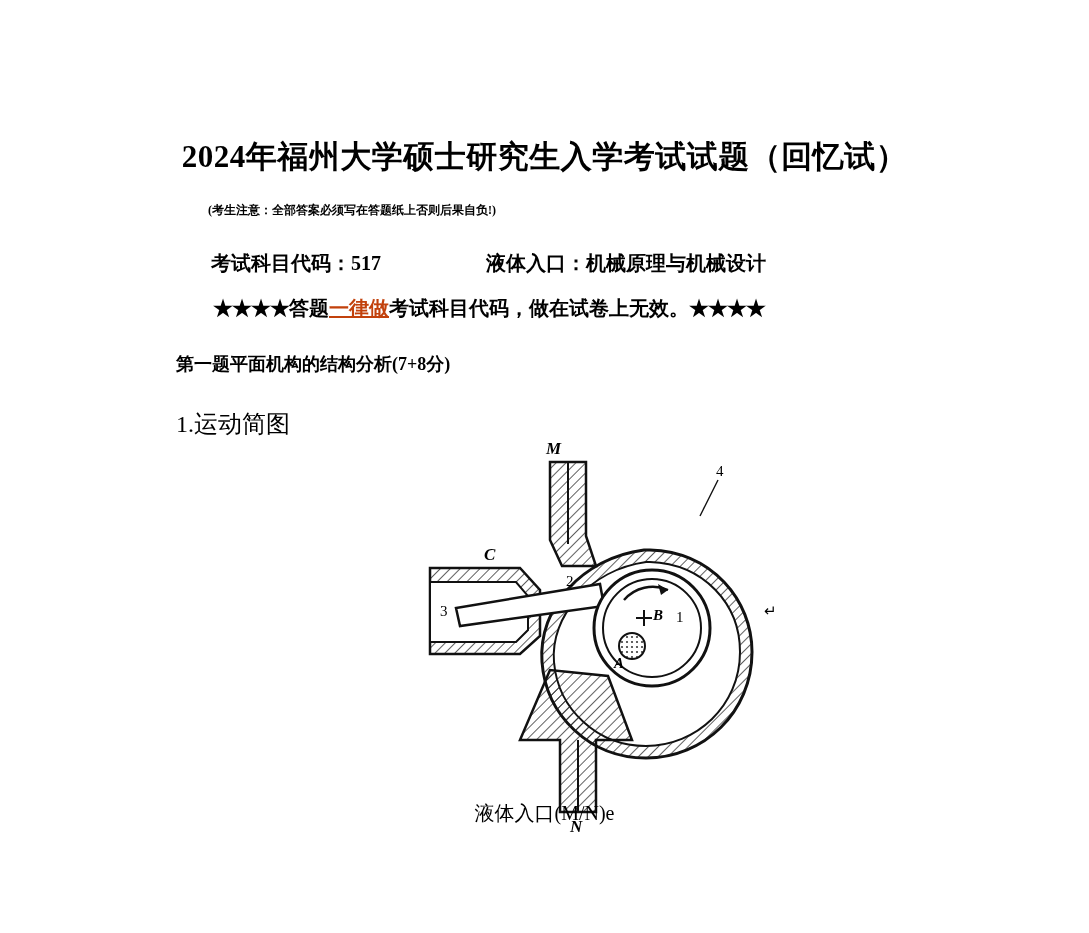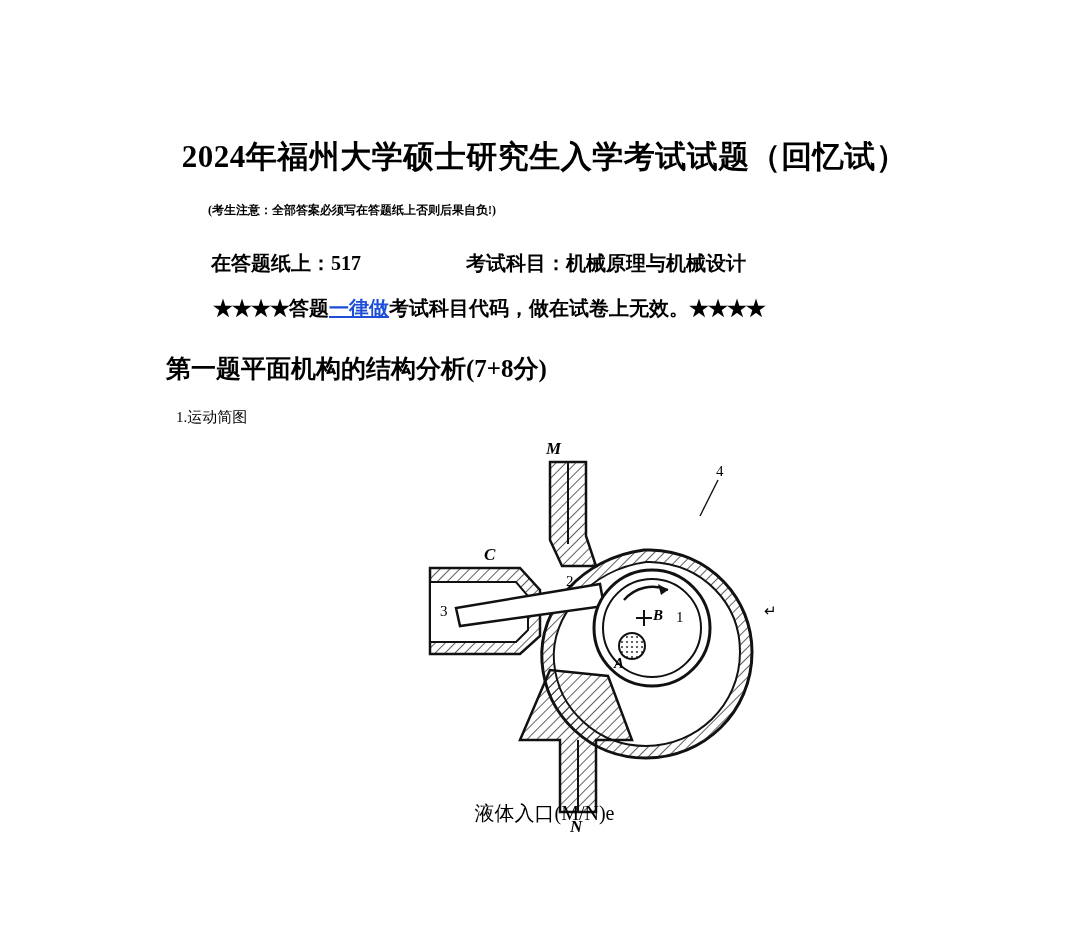--- a/index.html
+++ b/index.html
@@ -67,39 +67,39 @@
     left: 213px;
     font-size: 20px;
     font-weight: bold;
     white-space: nowrap;
   }
   .stars-line .star-left,
   .stars-line .star-right {
     letter-spacing: -1px;
   }
   .stars-line .link {
-    color: #1d4ed8;
+    color: #c2410c;
     text-decoration: underline;
   }
 
   
   .section-heading {
     position: absolute;
     top: 352px;
-    left: 166px;
-    font-size: 25px;
+    left: 176px;
+    font-size: 18px;
     font-weight: bold;
     white-space: nowrap;
   }
 
   .item-label {
     position: absolute;
     top: 408px;
     left: 176px;
-    font-size: 15px;
+    font-size: 24px;
     white-space: nowrap;
   }
 
   
   .figure-wrap {
     position: absolute;
     top: 440px;
     left: 400px;
     width: 380px;
     height: 400px;
@@ -119,22 +119,22 @@
 </head>
 <body>
 
 <div class="page">
 
   <div class="doc-title">2024年福州大学硕士研究生入学考试试题（回忆试）</div>
 
   <div class="notice">(考生注意：全部答案必须写在答题纸上否则后果自负!)</div>
 
   <div class="subject-row">
-    <span class="subject-code"><span>在答题纸上：</span><span>517</span></span>
-    <span class="subject-name"><span>考试科目：</span><span>机械原理与机械设计</span></span>
+    <span class="subject-code"><span>考试科目代码：</span><span>517</span></span>
+    <span class="subject-name"><span>液体入口：</span><span>机械原理与机械设计</span></span>
   </div>
 
   <div class="stars-line"><span class="star-left">★★★★</span><span>答题</span><span class="link">一律做</span><span>考试科目代码，做在试卷上无效。</span><span class="star-right">★★★★</span></div>
 
   <div class="section-heading">第一题平面机构的结构分析(7+8分)</div>
 
   <div class="item-label">1.运动简图</div>
 
   <div class="figure-wrap">
     <svg class="fig-svg" width="380" height="400" viewBox="0 0 380 400" xmlns="http://www.w3.org/2000/svg">

